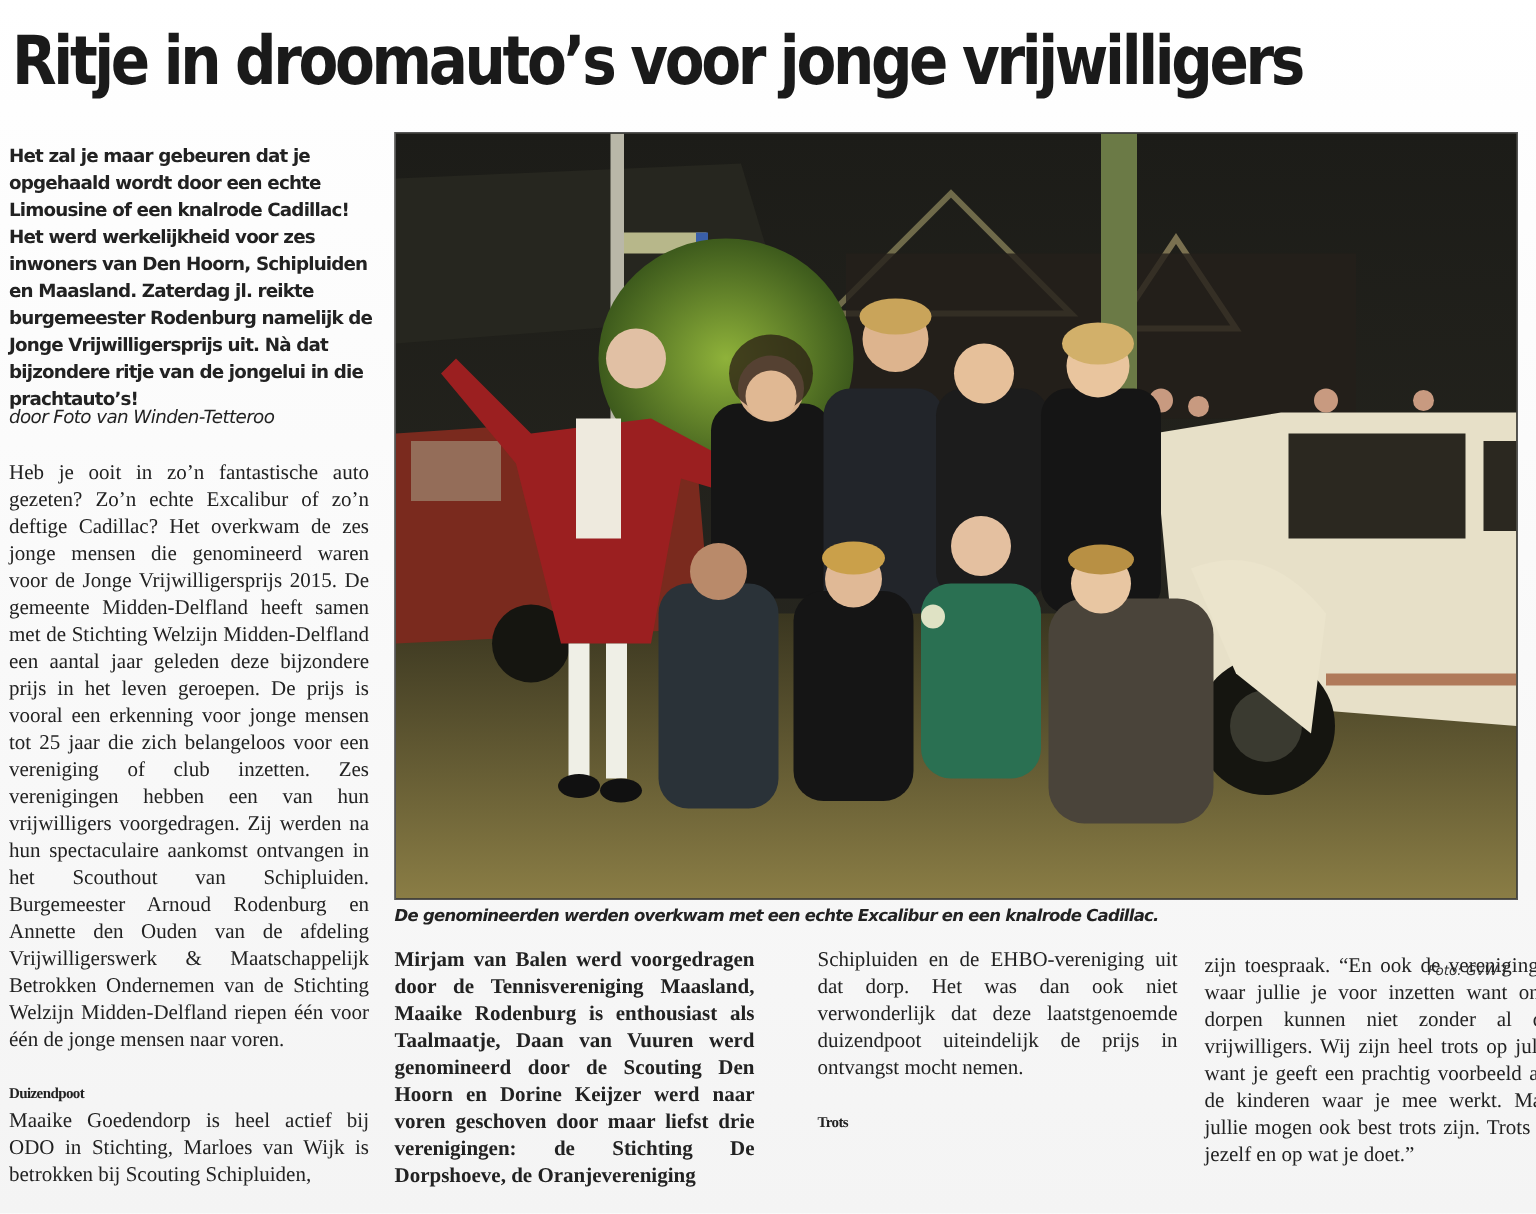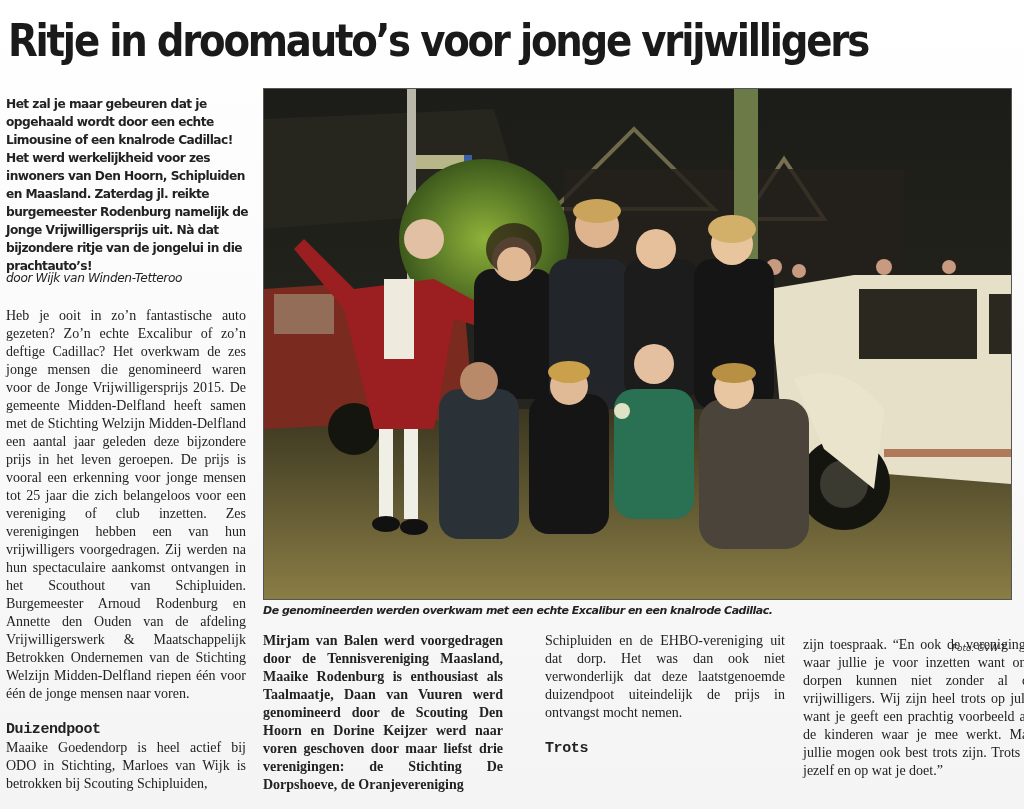--- a/index.html
+++ b/index.html
@@ -25,22 +25,22 @@
     font-family: "DejaVu Sans", sans-serif; font-style: italic;
     font-size: 12.2px; line-height: 18px; letter-spacing: -0.4px; color: #222;
   }
   .col {
     position: absolute; width: 240px;
     font-family: "Liberation Serif", serif; font-size: 14px; line-height: 18px;
     text-align: justify; color: #222;
   }
   .col p { margin: 0; }
   .col h3 {
-    margin: 0; font-family: Liberation Mono, monospace; font-weight: bold;
-    font-size: 15px; line-height: 18px; letter-spacing: -0.4px; color: #222;
+    margin: 0; font-family: Liberation Serif, serif; font-weight: bold;
+    font-size: 10px; line-height: 18px; letter-spacing: -0.4px; color: #222;
   }
   .gap { height: 18px; }
   .photo {
     position: absolute; left: 263px; top: 88px; width: 747px; height: 510px;
     background: #2a2a20; overflow: hidden; border: 1px solid #555;
   }
   .caption {
     position: absolute; left: 263px; top: 603px; width: 620px;
     font-family: "DejaVu Sans", sans-serif; font-style: italic; font-weight: bold;
     font-size: 11px; line-height: 16px; letter-spacing: -0.5px; color: #222;
@@ -50,21 +50,21 @@
     font-family: "DejaVu Sans", sans-serif; font-style: italic;
     font-size: 9px; line-height: 16px; color: #333; margin-top: 36px;
   }
 </style>
 </head>
 <body>
 
 <h1 class="headline" style="margin:0;">Ritje in droomauto’s voor jonge vrijwilligers</h1>
 
 <div class="intro">Het zal je maar gebeuren dat je opgehaald wordt door een echte Limousine of een knalrode Cadillac! Het werd werkelijkheid voor zes inwoners van Den Hoorn, Schipluiden en Maasland. Zaterdag jl. reikte burgemeester Rodenburg namelijk de Jonge Vrijwilligersprijs uit. Nà dat bijzondere ritje van de jongelui in die prachtauto’s!</div>
-<div class="byline">door Wijk van Winden-Tetteroo</div>
+<div class="byline">door Foto van Winden-Tetteroo</div>
 
 <div class="col" style="left:6px; top:307px; width:240px;">
   <p>Heb je ooit in zo’n fantastische auto gezeten? Zo’n echte Excalibur of zo’n deftige Cadillac? Het overkwam de zes jonge mensen die genomineerd waren voor de Jonge Vrijwilligersprijs 2015. De gemeente Midden-Delfland heeft samen met de Stichting Welzijn Midden-Delfland een aantal jaar geleden deze bijzondere prijs in het leven geroepen. De prijs is vooral een erkenning voor jonge mensen tot 25 jaar die zich belangeloos voor een vereniging of club inzetten. Zes verenigingen hebben een van hun vrijwilligers voorgedragen. Zij werden na hun spectaculaire aankomst ontvangen in het Scouthout van Schipluiden. Burgemeester Arnoud Rodenburg en Annette den Ouden van de afdeling Vrijwilligerswerk &amp; Maatschappelijk Betrokken Ondernemen van de Stichting Welzijn Midden-Delfland riepen één voor één de jonge mensen naar voren.</p>
   <div class="gap"></div>
   <h3>Duizendpoot</h3>
   <p>Maaike Goedendorp is heel actief bij ODO in Stichting, Marloes van Wijk is betrokken bij Scouting Schipluiden,</p>
 </div>
 
 <div class="photo">
   <svg width="747" height="510" viewBox="0 0 747 510">

